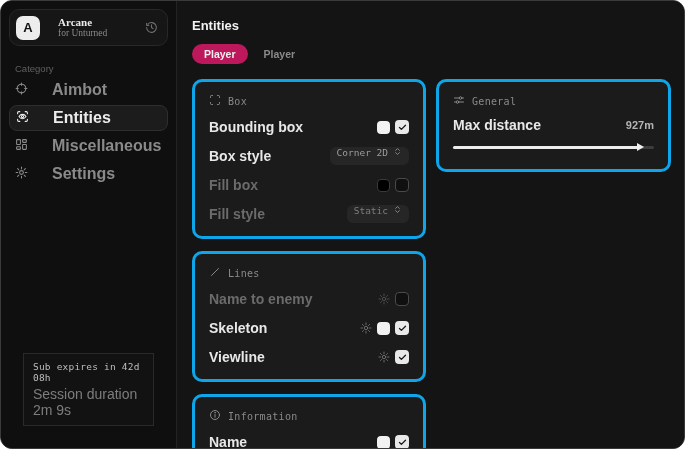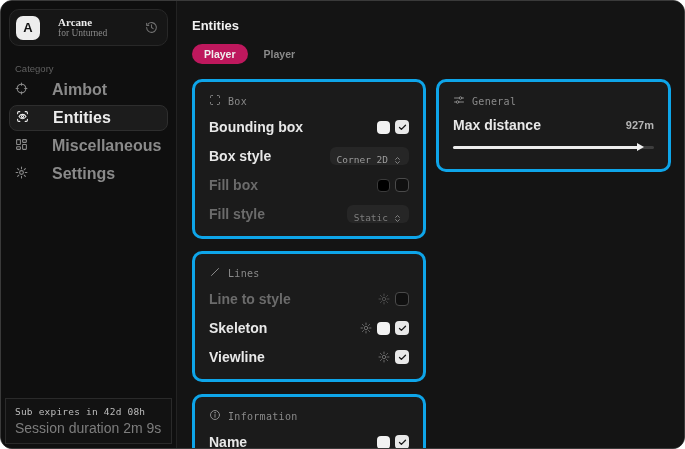--- a/index.html
+++ b/index.html
@@ -22,21 +22,21 @@
   .brand-sub { font-size:9.5px; color:#8a8a8a; }
   .brand-gear { color:#6f6f6f; display:flex; margin-right:3px; }
   .category-label { margin:9px 14px 2px; font-size:9.5px; color:#606060; }
   .nav { display:flex; flex-direction:column; }
   .nav-item { height:28px; display:flex; align-items:center; gap:24px; padding:0 14px;
     color:#8a8a8a; font-size:16px; font-weight:700; cursor:pointer; }
   .nav-item.selected { margin:1px 8px; padding:0 6px; height:26px; background:#1c1c1c;
     border:1px solid #2e2e2e; border-radius:8px; color:#ececec; }
   .nav-item svg { flex-shrink:0; }
   .side-spacer { flex:1; }
-  .footer-card { margin:4px; padding:7px 9px; border:1px solid #2a2a2a; border-radius:0; background:#121212; }
+  .footer-card { margin:22px; padding:7px 9px; border:1px solid #2a2a2a; border-radius:0; background:#121212; }
   .footer-line1 { font-family:"DejaVu Sans Mono", monospace; font-size:9.5px; color:#bdbdbd; letter-spacing:0.2px; }
   .footer-line2 { margin-top:3px; font-size:14px; font-weight:400; color:#7d7d7d; }
   
   .main { flex:1; background:#141414; padding:17px 13px 0 15px; overflow:hidden; }
   .page-title { font-size:13px; font-weight:700; color:#f2f2f2; }
   .tabs { margin-top:11px; display:flex; gap:4px; align-items:center; }
   .tab { padding:4px 12px; border-radius:999px; font-size:10.5px; font-weight:600; color:#8a8a8a; cursor:pointer; }
   .tab.selected { background:#be185d; color:#f0f0f0; }
   .content { margin-top:15px; display:flex; gap:10px; align-items:flex-start; }
   .col-left { width:238px; display:flex; flex-direction:column; gap:12px; }
@@ -49,21 +49,21 @@
   .row.disabled .row-label { color:#6b6b6b; }
   .row-controls { margin-left:auto; display:flex; align-items:center; gap:5px; }
   .swatch { width:13px; height:13px; border-radius:4px; }
   .swatch.white { background:#f2f2f2; }
   .swatch.black { background:#000; border:1px solid #3a3a3a; }
   .checkbox { width:14px; height:14px; border-radius:4px; display:flex; align-items:center; justify-content:center; cursor:pointer; }
   .checkbox.checked { background:#e9e9e9; color:#1a1a1a; }
   .checkbox.unchecked { background:#101010; border:1.5px solid #4a4a4a; color:transparent; }
   .gear-btn { color:#6e6e6e; display:flex; cursor:pointer; }
   .row.disabled .gear-btn { color:#4f4f4f; }
-  .dropdown { height:18px; background:#262626; border-radius:6px; padding:0 7px; display:flex; align-items:flex-end; gap:5px;
+  .dropdown { height:18px; background:#262626; border-radius:6px; padding:0 7px; display:flex; align-items:flex-start; gap:5px;
     font-family:"DejaVu Sans Mono", monospace; font-size:9.5px; color:#9c9c9c; cursor:pointer; }
   .row.disabled .dropdown { color:#7d7d7d; }
   .dropdown svg { color:#8a8a8a; }
   
   .gen-row { margin-top:9px; display:flex; align-items:center; }
   .gen-value { margin-left:auto; font-size:11px; font-weight:600; color:#b5b5b5; }
   .slider { position:relative; margin:10px 0 6px; height:8px; display:flex; align-items:center; cursor:pointer; }
   .slider-track { position:absolute; left:0; right:0; height:3px; border-radius:2px; background:#3d3d3d; }
   .slider-fill { position:absolute; left:0; height:3px; border-radius:2px; background:#ededed; }
   .slider-thumb { position:absolute; top:50%; transform:translate(-2px,-50%); width:0; height:0;
@@ -220,21 +220,21 @@
         <section class="panel">
           <div class="panel-header">
             <span>
               <svg width="12" height="12" viewBox="0 0 24 24" fill="none" stroke="currentColor" stroke-width="2" stroke-linecap="round">
                   <line x1="5" y1="19" x2="19" y2="5"></line>
                 </svg>
             </span>
             <span>Lines</span>
           </div>
           <div class="row disabled">
-            <span class="row-label">Line to style</span>
+            <span class="row-label">Name to enemy</span>
             <span class="row-controls">
               <span class="gear-btn">
                 <svg width="12" height="12" viewBox="0 0 24 24" fill="none" stroke="currentColor" stroke-width="2" stroke-linecap="round">
                     <circle cx="12" cy="12" r="3.5"></circle>
                     <path d="M12 2v3M12 19v3M2 12h3M19 12h3M4.9 4.9l2.1 2.1M17 17l2.1 2.1M19.1 4.9 17 7M7 17l-2.1 2.1"></path>
                   </svg>
               </span>
               <span class="checkbox unchecked"></span>
             </span>
           </div>

